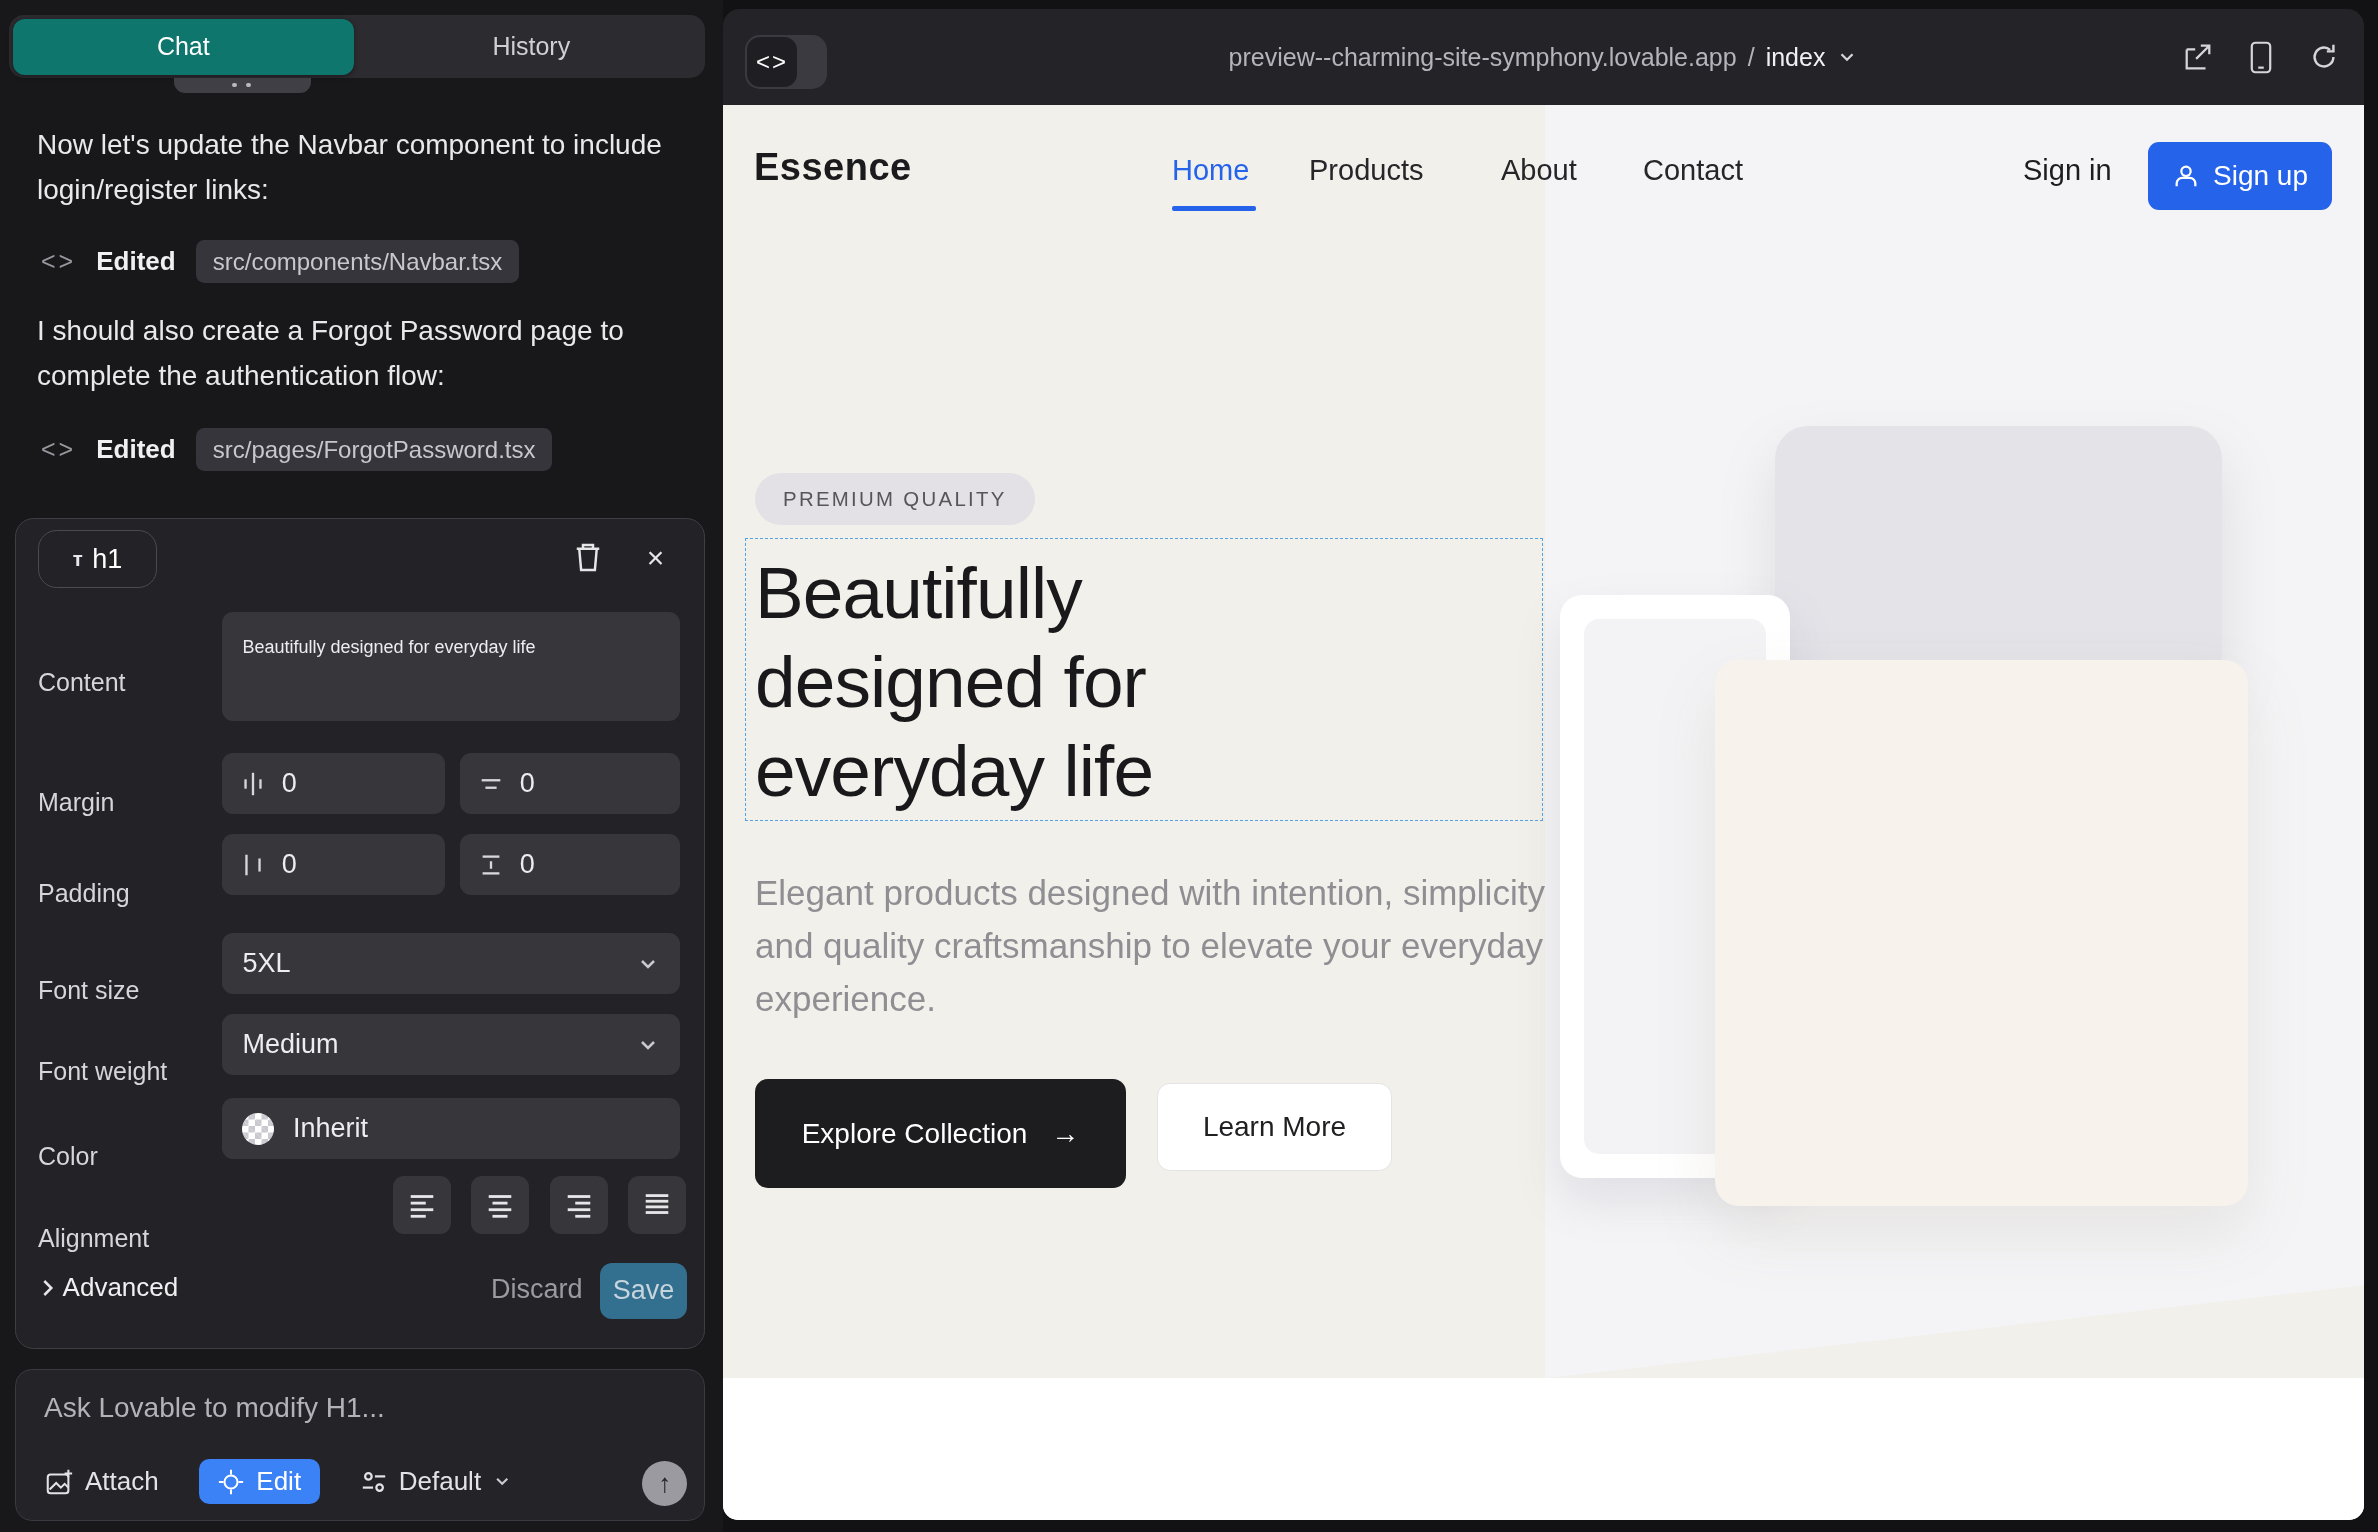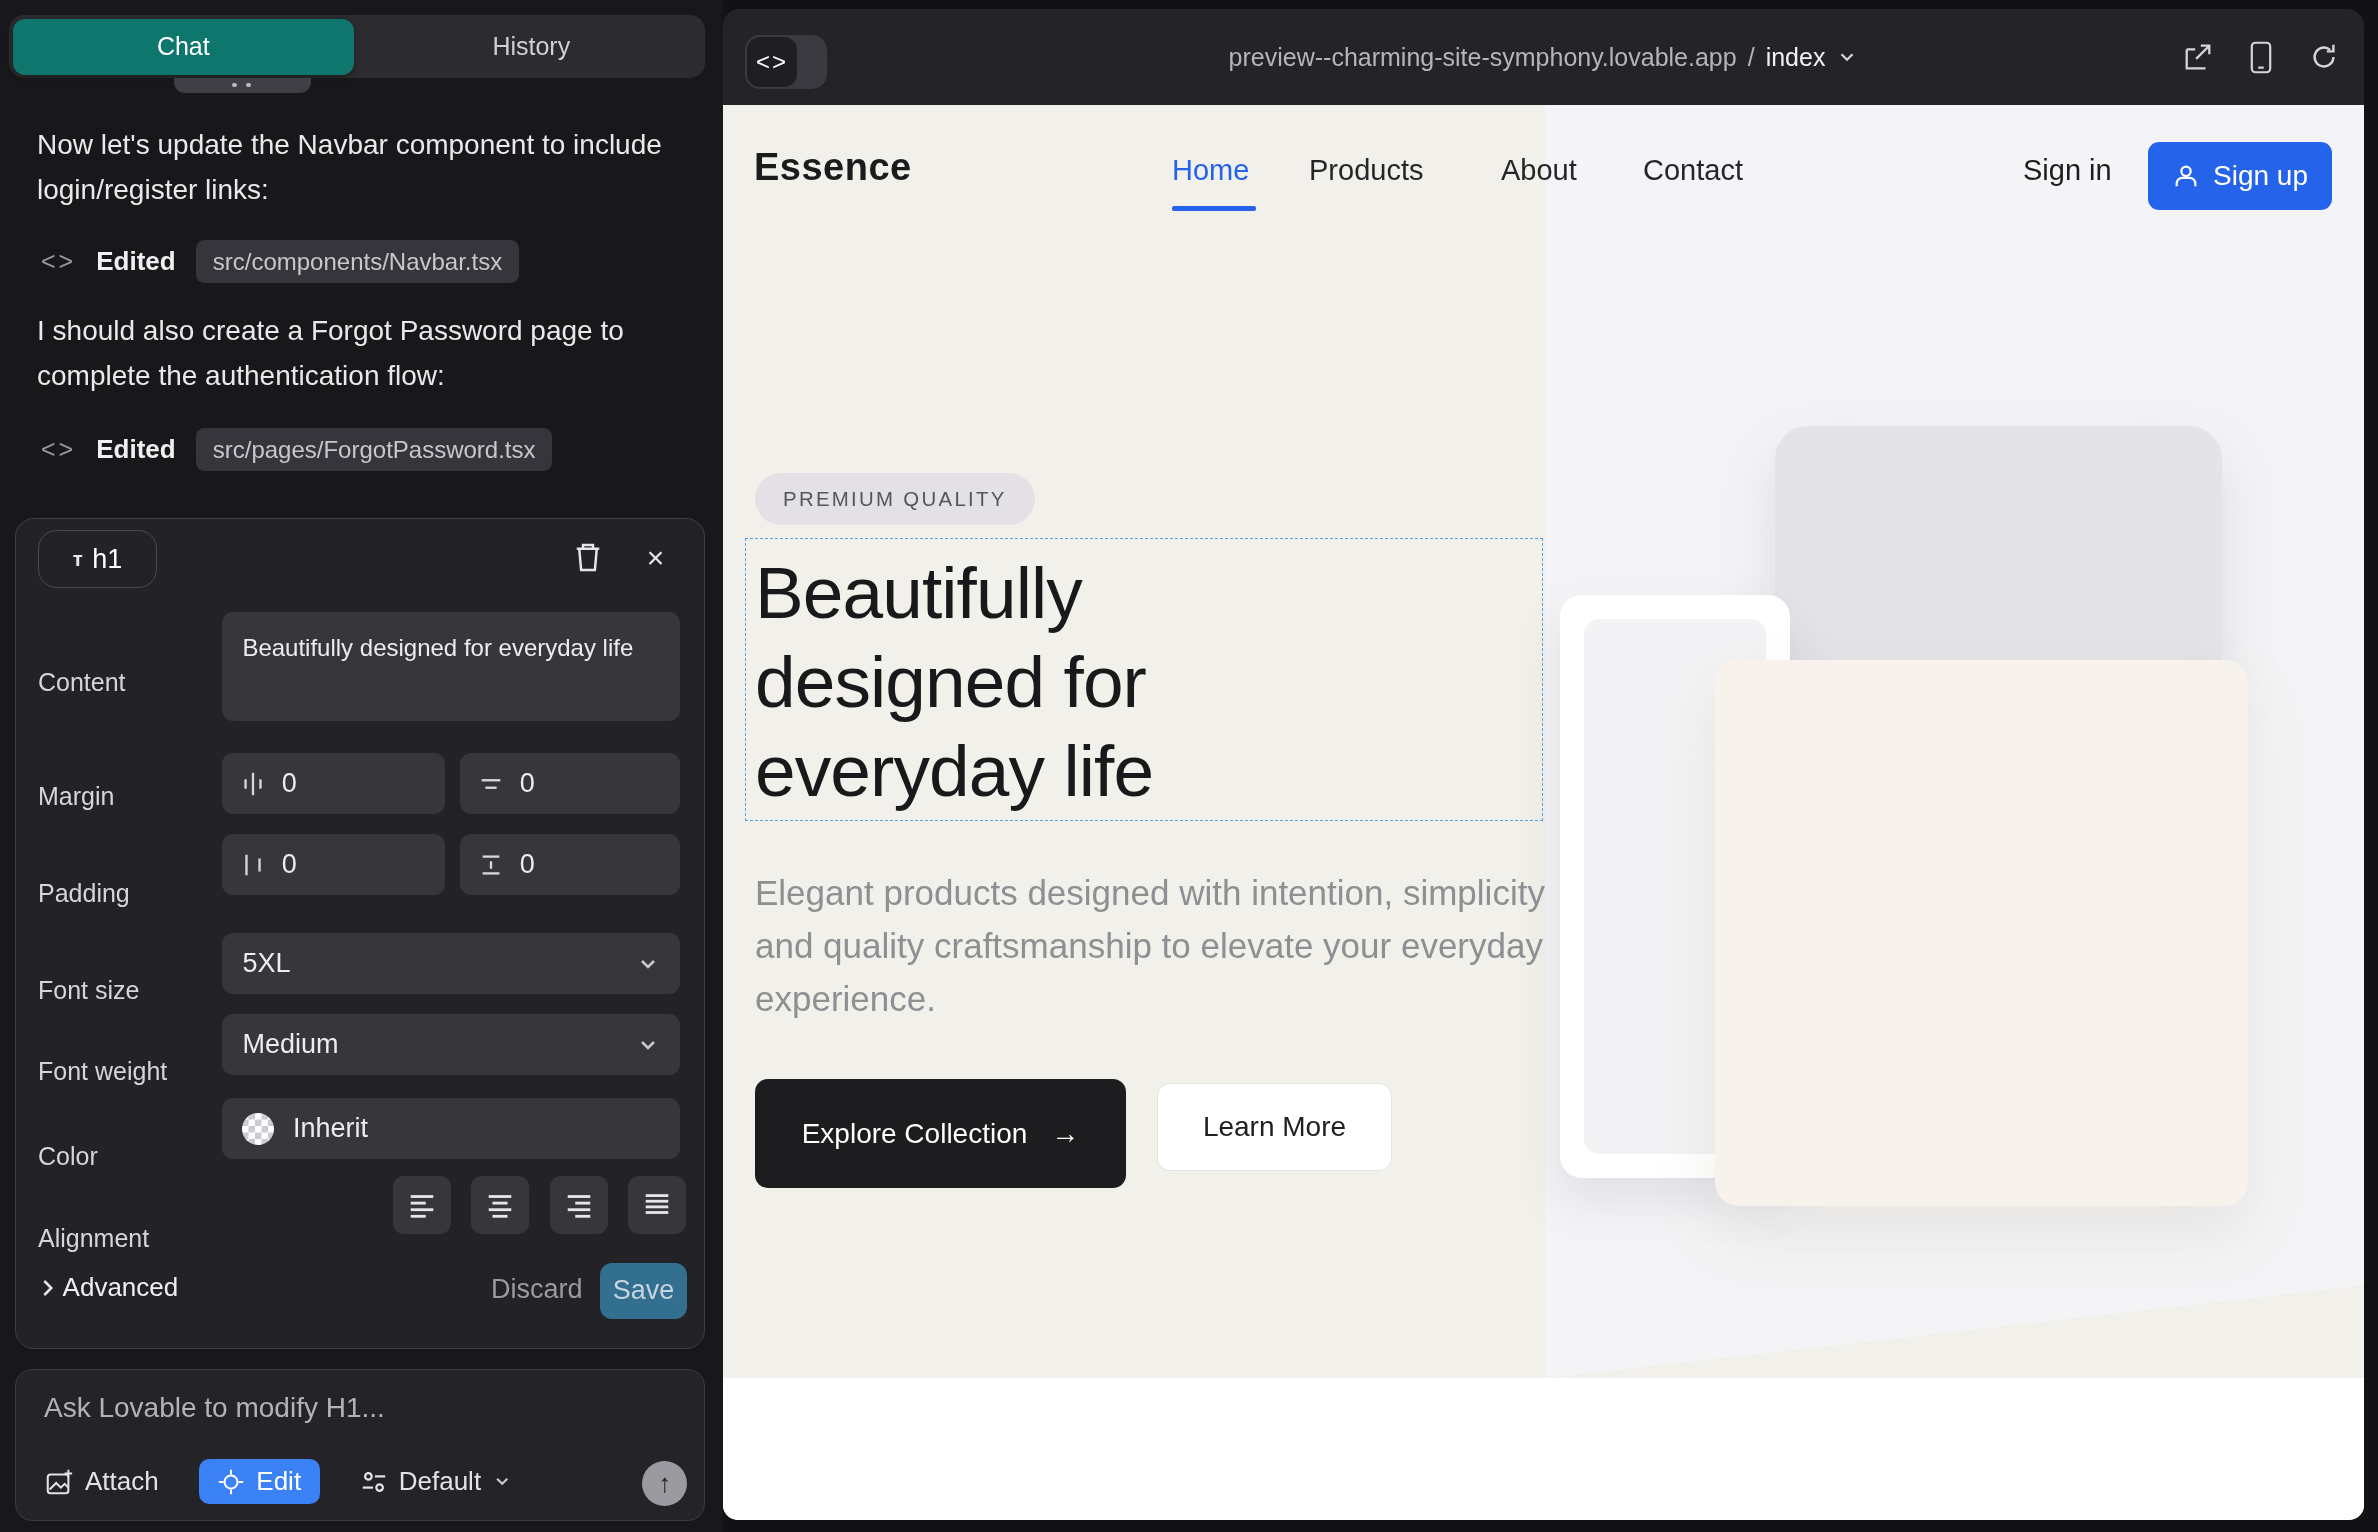--- a/index.html
+++ b/index.html
@@ -27,21 +27,21 @@
   .panel { position:absolute; left:15px; top:518px; width:690px; height:831px; background:#222227; border:0.9px solid #3e3e44; border-radius:18.6px; }
   .panel-header-pill { position:absolute; left:22px; top:11px; width:119px; height:58px; border:1.9px solid #4a4a50; border-radius:18.6px; display:flex; align-items:center; justify-content:center; gap:9.3px; color:#fff; }
   .type-ico-small { font-size:20.4px; font-weight:bold; color:#e9e9eb; }
   .type-ico-tag { font-size:27px; color:#fff; }
   .icon-btn { position:absolute; width:37px; height:37px; display:flex; align-items:center; justify-content:center; cursor:pointer; }
   .panel .trash { left:553px; top:20.4px; }
   .panel .close { left:621px; top:20.4px; font-size:30px; color:#e6e6e9; }
 
   .f-label { position:absolute; left:22px; font-size:25px; color:#d6d6da;margin-top:28px; }
   .f-input { position:absolute; background:#36363b; border-radius:11px; color:#ededf0; display:flex; align-items:center; }
-  .f-textarea { left:206px; top:93px; width:458px; height:109px; padding:16.7px 20.4px; font-size:24px; line-height:37px; align-items:flex-start;text-align:center; }
+  .f-textarea { left:206px; top:93px; width:458px; height:109px; padding:16.7px 20.4px; font-size:18px; line-height:37px; align-items:flex-start;text-align:center; }
   .num-input { width:223px; height:61px; padding:0 16.7px; gap:15px; font-size:27px; }
   .sel-input { left:206px; width:458px; height:61px; padding:0 20.4px; font-size:27px; justify-content:space-between; }
   .mp-ico { width:28px; height:28px; flex:0 0 auto; }
   .mp-ico line, .mp-ico rect { stroke:#d8d8dc; }
   .chev-svg { width:24px; height:24px; }
 
   .swatch { width:32px; height:32px; border-radius:50%; margin-right:18.6px;
     background-image:linear-gradient(45deg,#c9c9cf 25%,transparent 25%,transparent 75%,#c9c9cf 75%),
                      linear-gradient(45deg,#c9c9cf 25%,#ffffff 25%,#ffffff 75%,#c9c9cf 75%);
     background-size:13px 13px; background-position:0 0,6.5px 6.5px; }
@@ -145,21 +145,21 @@
           <path d="M3 6 h18"></path>
             <path d="M8 6 V3 h8 v3"></path>
             <path d="M5 6 l1.5 17 h11 L19 6"></path>
         </svg>
       </div>
       <div class="icon-btn close">×</div>
 
       <div class="f-label" style="top:121px">Content</div>
       <div class="f-input f-textarea">Beautifully designed for everyday life</div>
 
-      <div class="f-label" style="top:235px">Margin</div>
+      <div class="f-label" style="top:241px">Margin</div>
       <div class="f-input num-input" style="left:206px; top:234px;">
         <svg class="mp-ico" viewBox="0 0 30 30" stroke-width="2.5">
           <line x1="15" y1="3" x2="15" y2="27"></line>
             <line x1="7" y1="10" x2="7" y2="20"></line>
             <line x1="23" y1="10" x2="23" y2="20"></line>
         </svg>
         <span>0</span>
       </div>
       <div class="f-input num-input" style="left:444px; top:234px; width:220px;">
         <svg class="mp-ico" viewBox="0 0 30 30" stroke-width="2.5">

